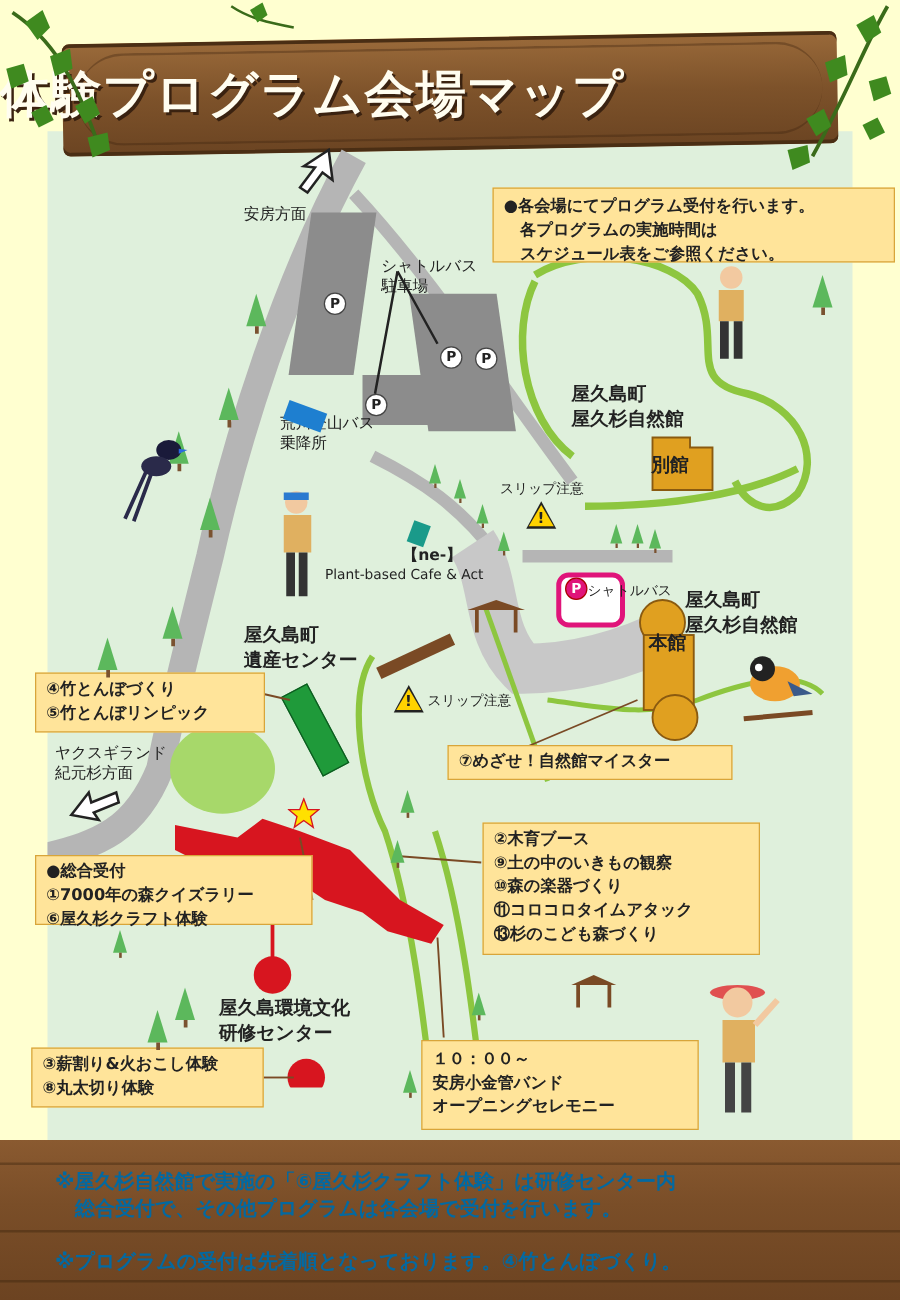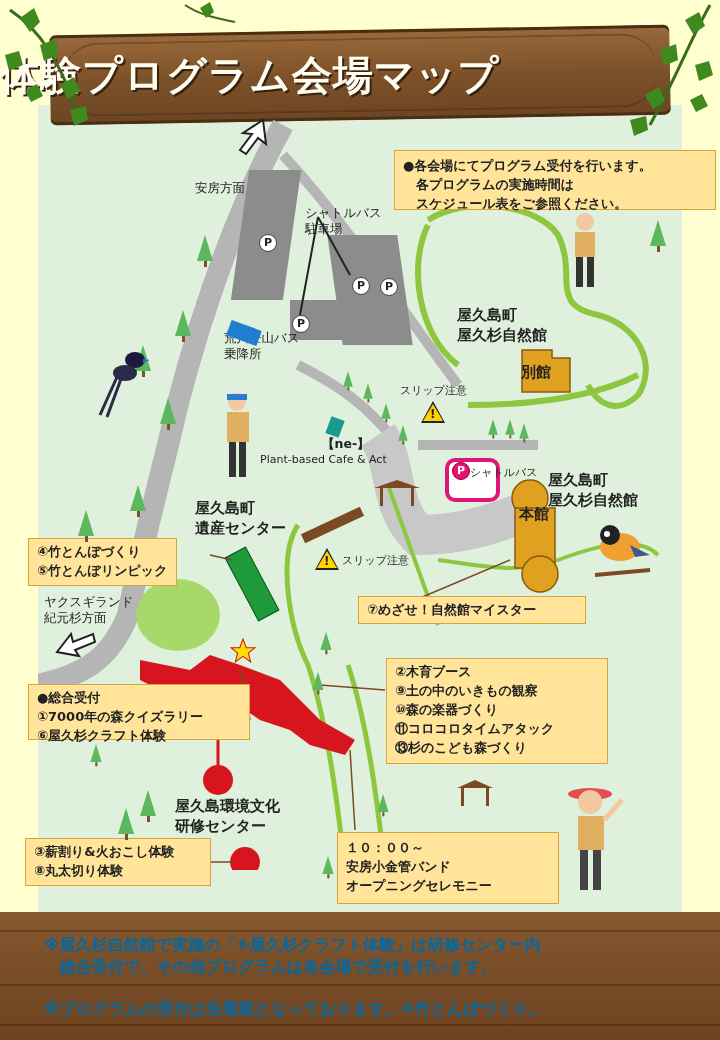--- a/index.html
+++ b/index.html
@@ -120,21 +120,21 @@
 <div class="pmark" style="left:380px;top:278px;">P</div>
 <div class="pmark" style="left:292px;top:315px;">P</div>
 
 <svg style="position:absolute;left:280px;top:215px" width="80" height="110">
   <path d="M38 2 L20 100 M38 2 L70 60" stroke="#222" stroke-width="2" fill="none"></path>
 </svg>
 
 <svg style="position:absolute;left:238px;top:118px" width="40" height="42" viewBox="0 0 40 42">
   <path d="M5 15 L25 2 L28 26 L20 20 L8 36 L2 32 L14 16 Z" fill="#fff" stroke="#222" stroke-width="2"></path>
 </svg>
-<div class="label" style="left:195px;top:180px;text-align:center;">安房方面</div>
+<div class="label" style="left:195px;top:163px;text-align:center;">安房方面</div>
 
 <svg style="position:absolute;left:55px;top:628px" width="42" height="34" viewBox="0 0 42 34">
   <path d="M2 24 L16 6 L18 14 L38 6 L40 14 L20 22 L24 28 Z" fill="#fff" stroke="#222" stroke-width="2"></path>
 </svg>
 <div class="label" style="left:44px;top:594px;">ヤクスギランド
 紀元杉方面</div>
 
 <div class="note" style="left:394px;top:150px;width:322px;height:60px;padding-top:5px;">●各会場にてプログラム受付を行います。
 　各プログラムの実施時間は
 　スケジュール表をご参照ください。</div>
@@ -205,21 +205,21 @@
 
 <svg style="position:absolute;left:0;top:0" width="720" height="1040" pointer-events="none">
   <line x1="250" y1="720" x2="240" y2="670" stroke="#7a4a25" stroke-width="1.5"></line>
   <line x1="320" y1="685" x2="385" y2="690" stroke="#7a4a25" stroke-width="1.5"></line>
   <line x1="350" y1="750" x2="355" y2="830" stroke="#7a4a25" stroke-width="1.5"></line>
   <line x1="210" y1="862" x2="235" y2="862" stroke="#7a4a25" stroke-width="1.5"></line>
   <line x1="420" y1="598" x2="510" y2="560" stroke="#7a4a25" stroke-width="1.5"></line>
   <line x1="210" y1="555" x2="232" y2="560" stroke="#7a4a25" stroke-width="1.5"></line>
 </svg>
 
-<div class="note" style="left:28px;top:538px;width:149px;height:48px;">④竹とんぼづくり
+<div class="note" style="left:28px;top:538px;width:184px;height:48px;">④竹とんぼづくり
 ⑤竹とんぼリンピック</div>
 <div class="note" style="left:358px;top:596px;width:228px;height:28px;">⑦めざせ！自然館マイスター</div>
 <div class="note" style="left:28px;top:684px;width:222px;height:56px;">●総合受付
 ①7000年の森クイズラリー
 ⑥屋久杉クラフト体験</div>
 <div class="note" style="left:386px;top:658px;width:222px;height:106px;">②木育ブース
 ⑨土の中のいきもの観察
 ⑩森の楽器づくり
 ⑪コロコロタイムアタック
 ⑬杉のこども森づくり</div>

